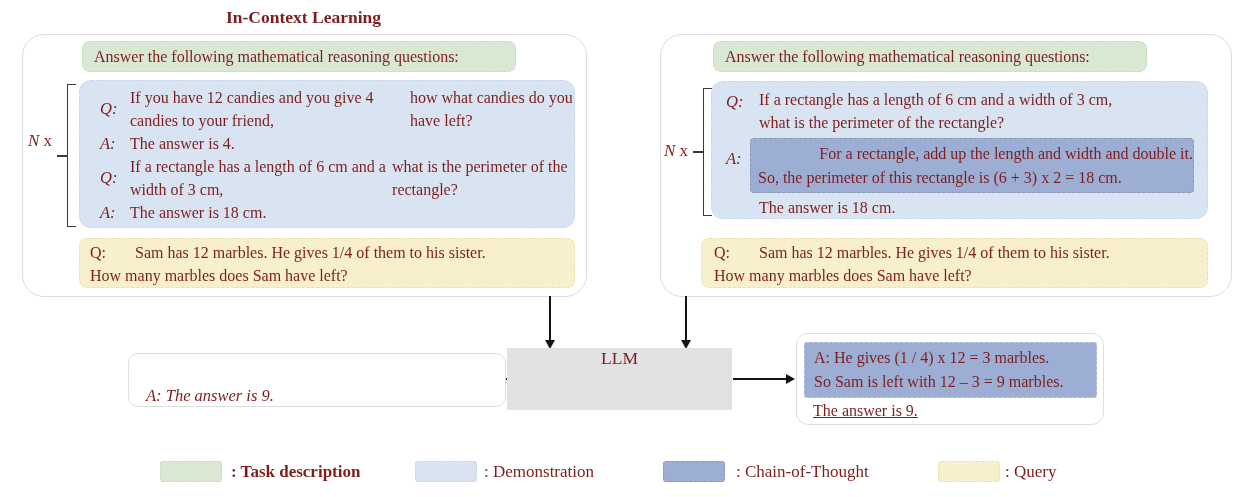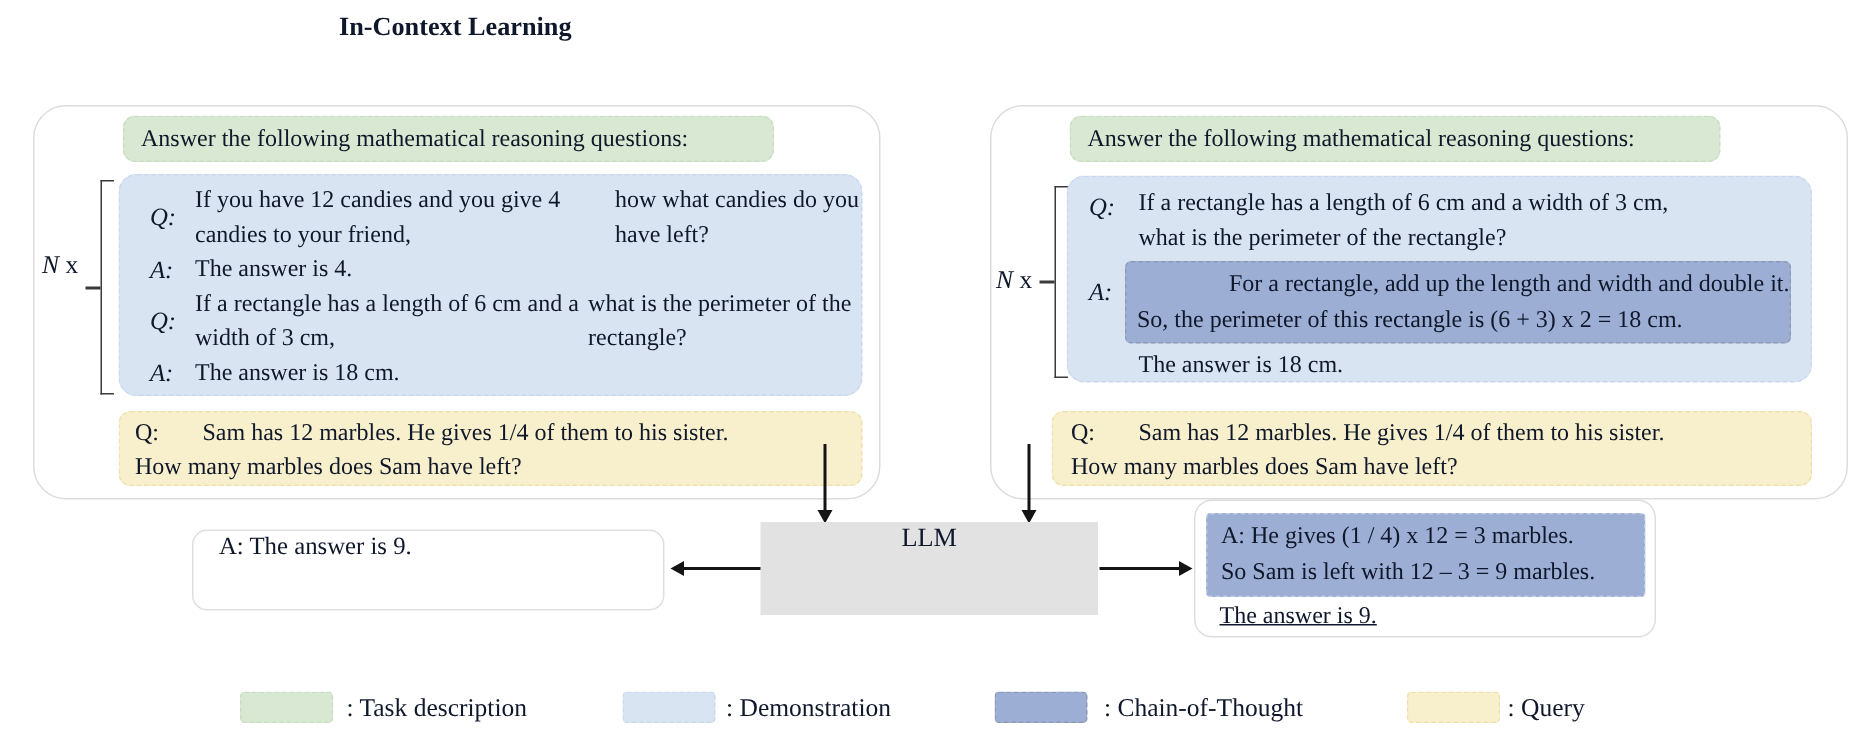--- a/index.html
+++ b/index.html
@@ -1,23 +1,23 @@
 <!DOCTYPE html>
 <html><head>
 <meta charset="utf-8">
 <style>
   html,body{margin:0;padding:0;background:#ffffff;}
   #page{position:relative;width:1245px;height:497px;background:#ffffff;
-        font-family:"Liberation Serif","DejaVu Serif",serif;color:#0f172a;overflow:hidden;}
+        font-family:"Liberation Serif","DejaVu Serif",serif;color:#7f1d1d;overflow:hidden;}
 
   .abs{position:absolute;}
 
   .panel-title{position:absolute;top:7px;text-align:center;font-size:17.5px;font-weight:bold;}
 
-  .panel{position:absolute;top:34px;height:261px;border:1.5px solid #dcdcdc;border-radius:22px;background:#fff;margin-top:36px;}
+  .panel{position:absolute;top:34px;height:261px;border:1.5px solid #dcdcdc;border-radius:22px;background:#fff;}
 
   .task-box{position:absolute;top:6px;height:31px;border-radius:8px;
             background:#d9e8d2;border:1.5px dashed #c7ddbf;
             display:flex;align-items:center;font-size:16px;box-sizing:border-box;}
 
   .demo-box{position:absolute;background:#d9e4f2;border:1.5px dashed #c8d8ee;border-radius:12px;box-sizing:border-box;}
 
   .query-box{position:absolute;background:#f8f0cc;border:1.5px dashed #eee0ac;border-radius:8px;
              box-sizing:border-box;font-size:16px;line-height:23px;padding:2px 10px;}
 
@@ -140,34 +140,34 @@
 
   <div class="llm-box">
     <span>LLM</span>
   </div>
 
   <div class="hline" style="left:456px;top:378px;width:51px;"></div>
   <div class="ah-left" style="left:447px;top:374px;"></div>
   <div class="hline" style="left:733px;top:378px;width:54px;"></div>
   <div class="ah-right" style="left:786px;top:374px;"></div>
 
-  <div class="out-box" style="left:128px;top:353px;width:315px;height:54px;border-radius:10px;display:flex;align-items:flex-start;padding-left:17px;font-size:16.5px;">
+  <div class="out-box" style="left:128px;top:353px;width:378px;height:54px;border-radius:10px;display:flex;align-items:flex-end;padding-left:17px;font-size:16.5px;font-style:italic;">
     <span>A: The answer is 9.</span>
   </div>
 
   <div class="out-box" style="left:796px;top:333px;width:308px;height:92px;border-radius:12px;">
     <div class="abs cot-fill" style="left:7px;top:8px;width:293px;height:56px;border:1.5px dashed #c0cbe8;border-radius:3px;box-sizing:border-box;padding:3px 0 0 9px;font-size:16px;line-height:23.5px;">
       <span style="display:block;">A: He gives (1 / 4) x 12 = 3 marbles.</span>
       <span style="display:block;">So Sam is left with 12 – 3 = 9 marbles.</span>
     </div>
     <span class="abs" style="left:16px;top:68px;font-size:16px;text-decoration:underline;">The answer is 9.</span>
   </div>
 
   <div class="legend-swatch sw-green" style="left:160px;"></div>
-  <div class="legend-label" style="left:231px;">: Task description</div>
+  <div class="legend-label" style="left:231px;font-weight:bold;">: Task description</div>
 
   <div class="legend-swatch sw-blue" style="left:415px;"></div>
   <div class="legend-label" style="left:484px;">: Demonstration</div>
 
   <div class="legend-swatch sw-cot" style="left:663px;"></div>
   <div class="legend-label" style="left:736px;">: Chain-of-Thought</div>
 
   <div class="legend-swatch sw-yellow" style="left:938px;"></div>
   <div class="legend-label" style="left:1005px;">: Query</div>
 

